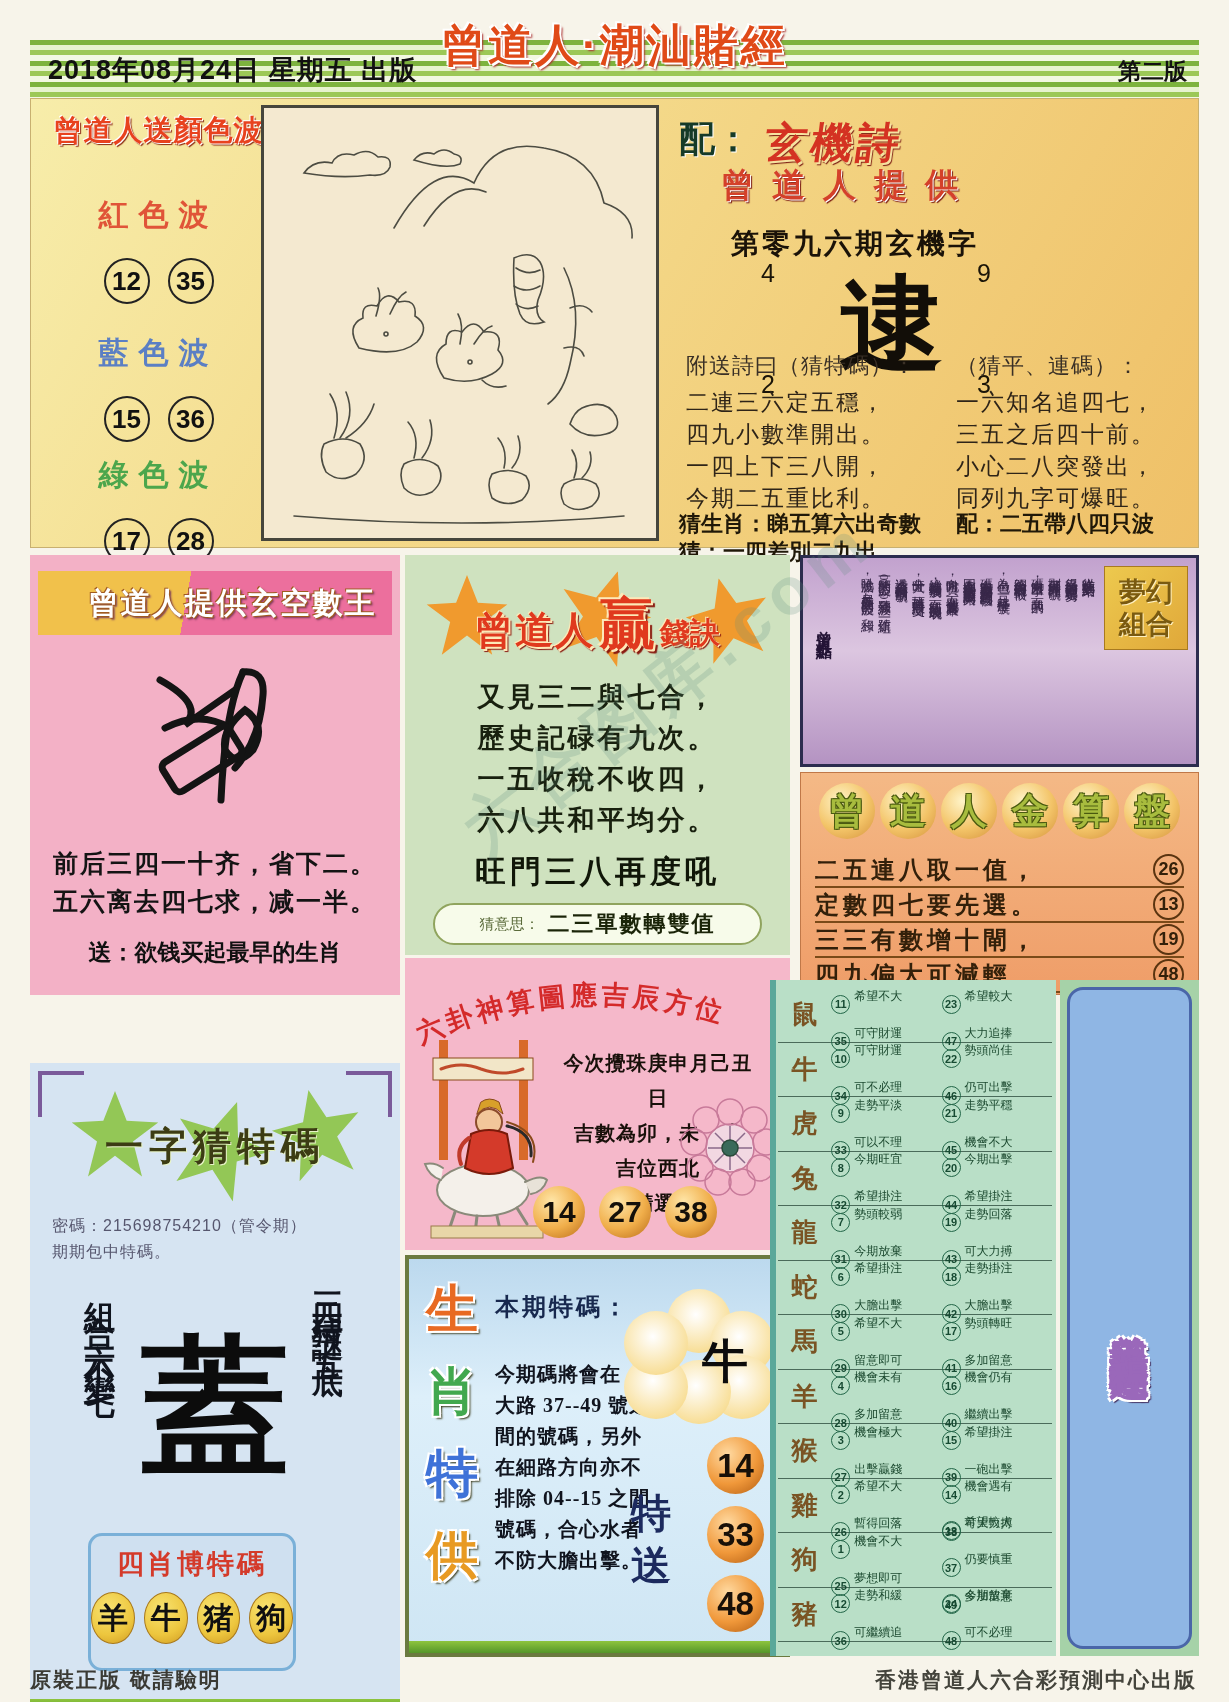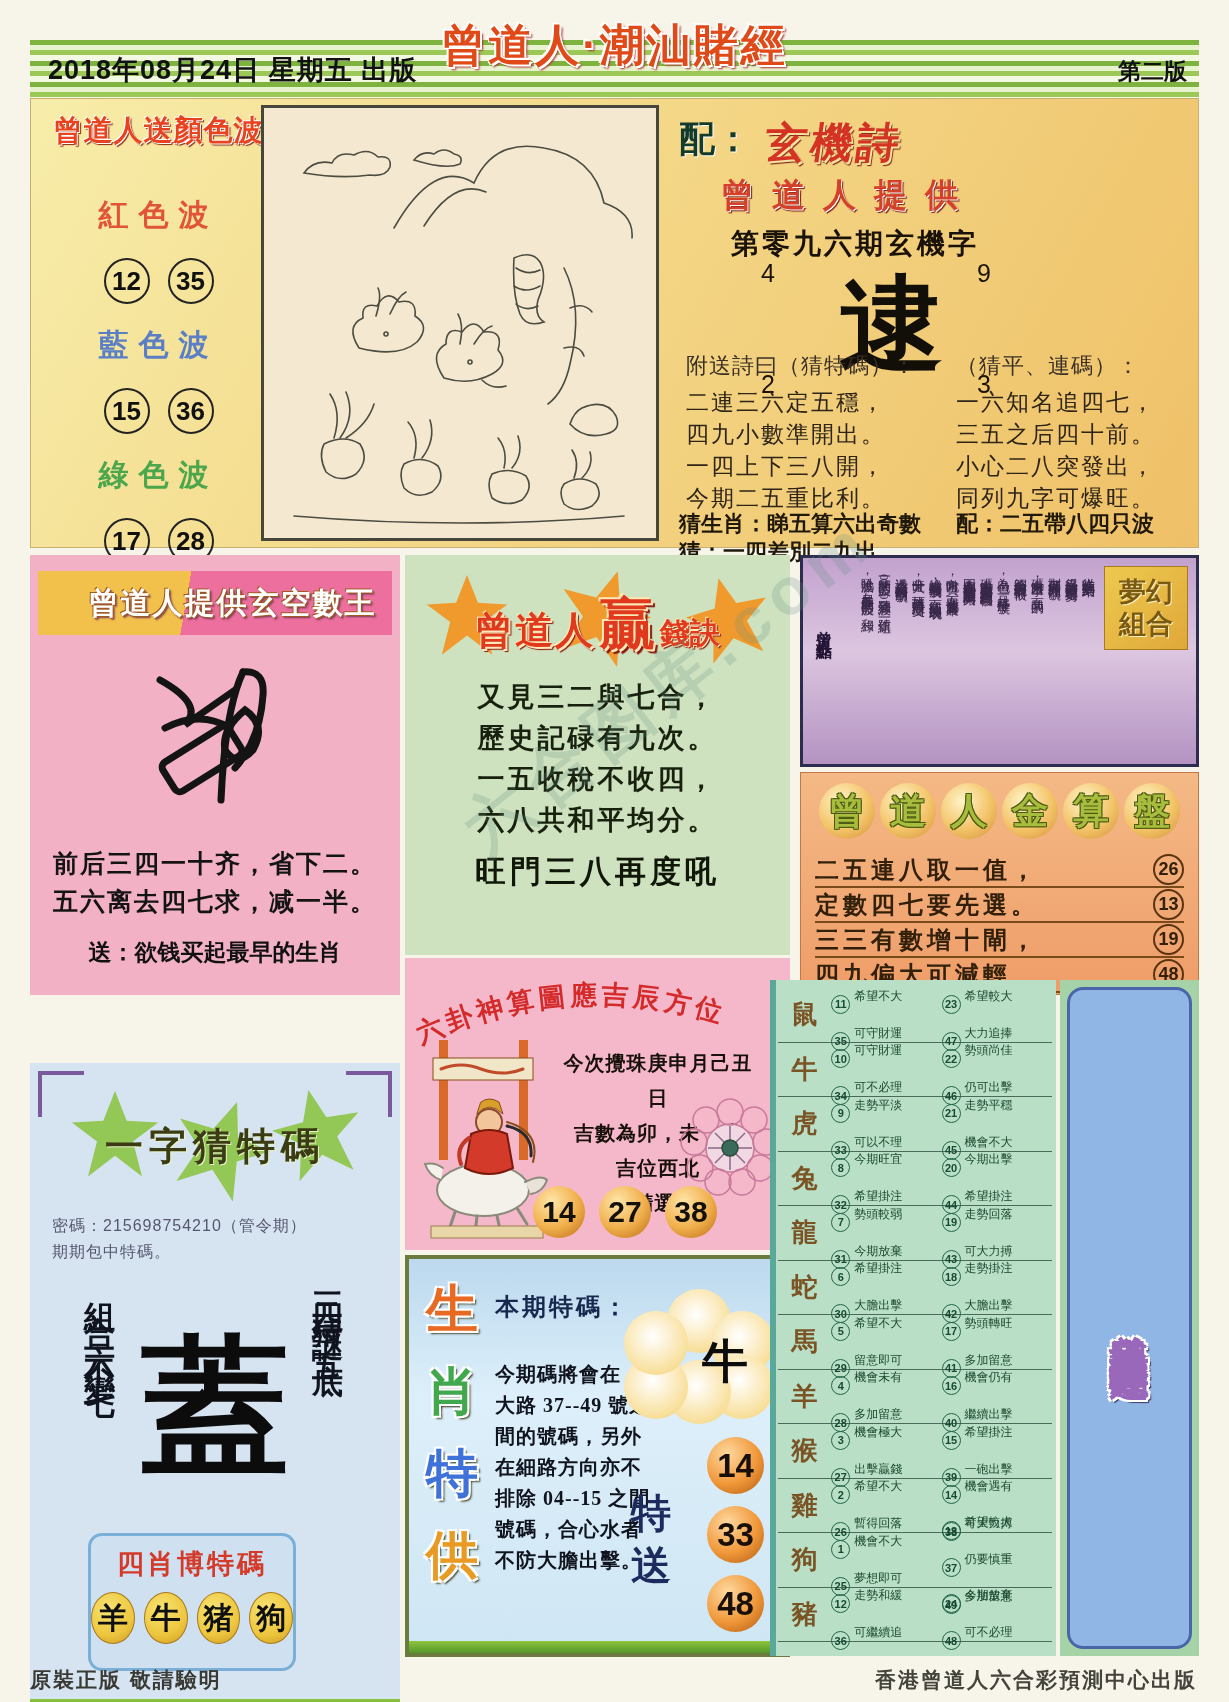--- a/index.html
+++ b/index.html
@@ -26,21 +26,21 @@
   .cw-nums { margin-top:22px; display:flex; justify-content:center; gap:18px; }
   .circle-num { display:inline-flex; width:46px; height:46px; border:2px solid #222; border-radius:50%;
     align-items:center; justify-content:center; font-size:26px; font-weight:bold; color:#111; background:transparent; }
 
   .draw-box { left:230px; top:6px; width:398px; height:436px; background:#f4e9d0; border:3px solid #46463c; }
 
   .mys-line1 { left:648px; top:16px; display:flex; gap:14px; align-items:flex-start; }
   .mys-prefix { font-size:36px; font-weight:900; color:#153a28; text-shadow:1px 1px 0 #fff; }
   .mys-title { font-size:42px; font-weight:900; color:#d43222; transform:skewX(-8deg); letter-spacing:4px;
     text-shadow:2px 2px 0 #f6e2a0,3px 3px 1px #7a1a10; }
-  .mys-provider { left:690px; top:74px; font-size:33px; font-weight:900; color:#d4402a; letter-spacing:18px;
+  .mys-provider { left:690px; top:64px; font-size:33px; font-weight:900; color:#d4402a; letter-spacing:18px;
     text-shadow:1px 1px 0 #fff,2px 2px 1px #7a1a10; }
   .mys-issue { left:700px; top:126px; font-size:28px; font-weight:bold; color:#1a1208; letter-spacing:3px; }
   .mys-charbox { left:730px; top:160px; width:260px; height:140px; }
   .mys-char { position:absolute; left:50%; top:50%; transform:translate(-50%,-52%); font-size:104px; font-weight:900; color:#120e08; }
   .mys-corner { position:absolute; font-size:25px; color:#1a1408; }
   .poem-head { font-size:22px; color:#3a3026; letter-spacing:1px; margin-bottom:6px; }
   .poem-line { font-size:23px; color:#2e2418; letter-spacing:2px; line-height:32px; }
   .mys-poem-l { left:655px; top:252px; width:255px; }
   .mys-poem-r { left:925px; top:252px; width:240px; }
   .mys-foot1 { left:648px; top:410px; font-size:22px; font-weight:bold; color:#201808; }
@@ -187,21 +187,21 @@
     <div class="abs cw-title">曾道人送顏色波</div>
     <div id="cw-groups">
         <div class="cw-group" style="top: 96px;">
           <div class="cw-label" style="color: rgb(224, 84, 56);">紅色波</div>
           <div class="cw-nums">
             <span class="circle-num">12</span>
             <span class="circle-num">35</span>
           </div>
         </div>
         <div class="cw-group" style="top: 226px;">
-          <div class="cw-label" style="color: rgb(91, 127, 196);">藍色波</div>
+          <div class="cw-label" style="color: rgb(91, 127, 196); margin-top: 8px;">藍色波</div>
           <div class="cw-nums">
             <span class="circle-num">15</span>
             <span class="circle-num">36</span>
           </div>
         </div>
         <div class="cw-group" style="top: 356px;">
           <div class="cw-label" style="color: rgb(76, 166, 76);">綠色波</div>
           <div class="cw-nums">
             <span class="circle-num">17</span>
             <span class="circle-num">28</span>
@@ -310,20 +310,24 @@
         <span class="win-t3">錢訣</span>
       </div>
     </div>
     <div class="win-lines serif" id="win-lines">
         <div class="win-line">又見三二與七合，</div>
         <div class="win-line">歷史記碌有九次。</div>
         <div class="win-line">一五收稅不收四，</div>
         <div class="win-line">六八共和平均分。</div>
       </div>
     <div class="win-big serif">旺門三八再度吼</div>
+    <div class="win-hint">
+      <span class="lbl">猜意思：</span>
+      <span class="txt serif">二三單數轉雙值</span>
+    </div>
   </div>
 
   <div class="abs dream-panel">
     <div class="dream-titlebox">
       <span id="dream-title">
           <div>夢幻</div>
           <div>組合</div>
         </span>
     </div>
     <div class="dream-cols" id="dream-cols">

